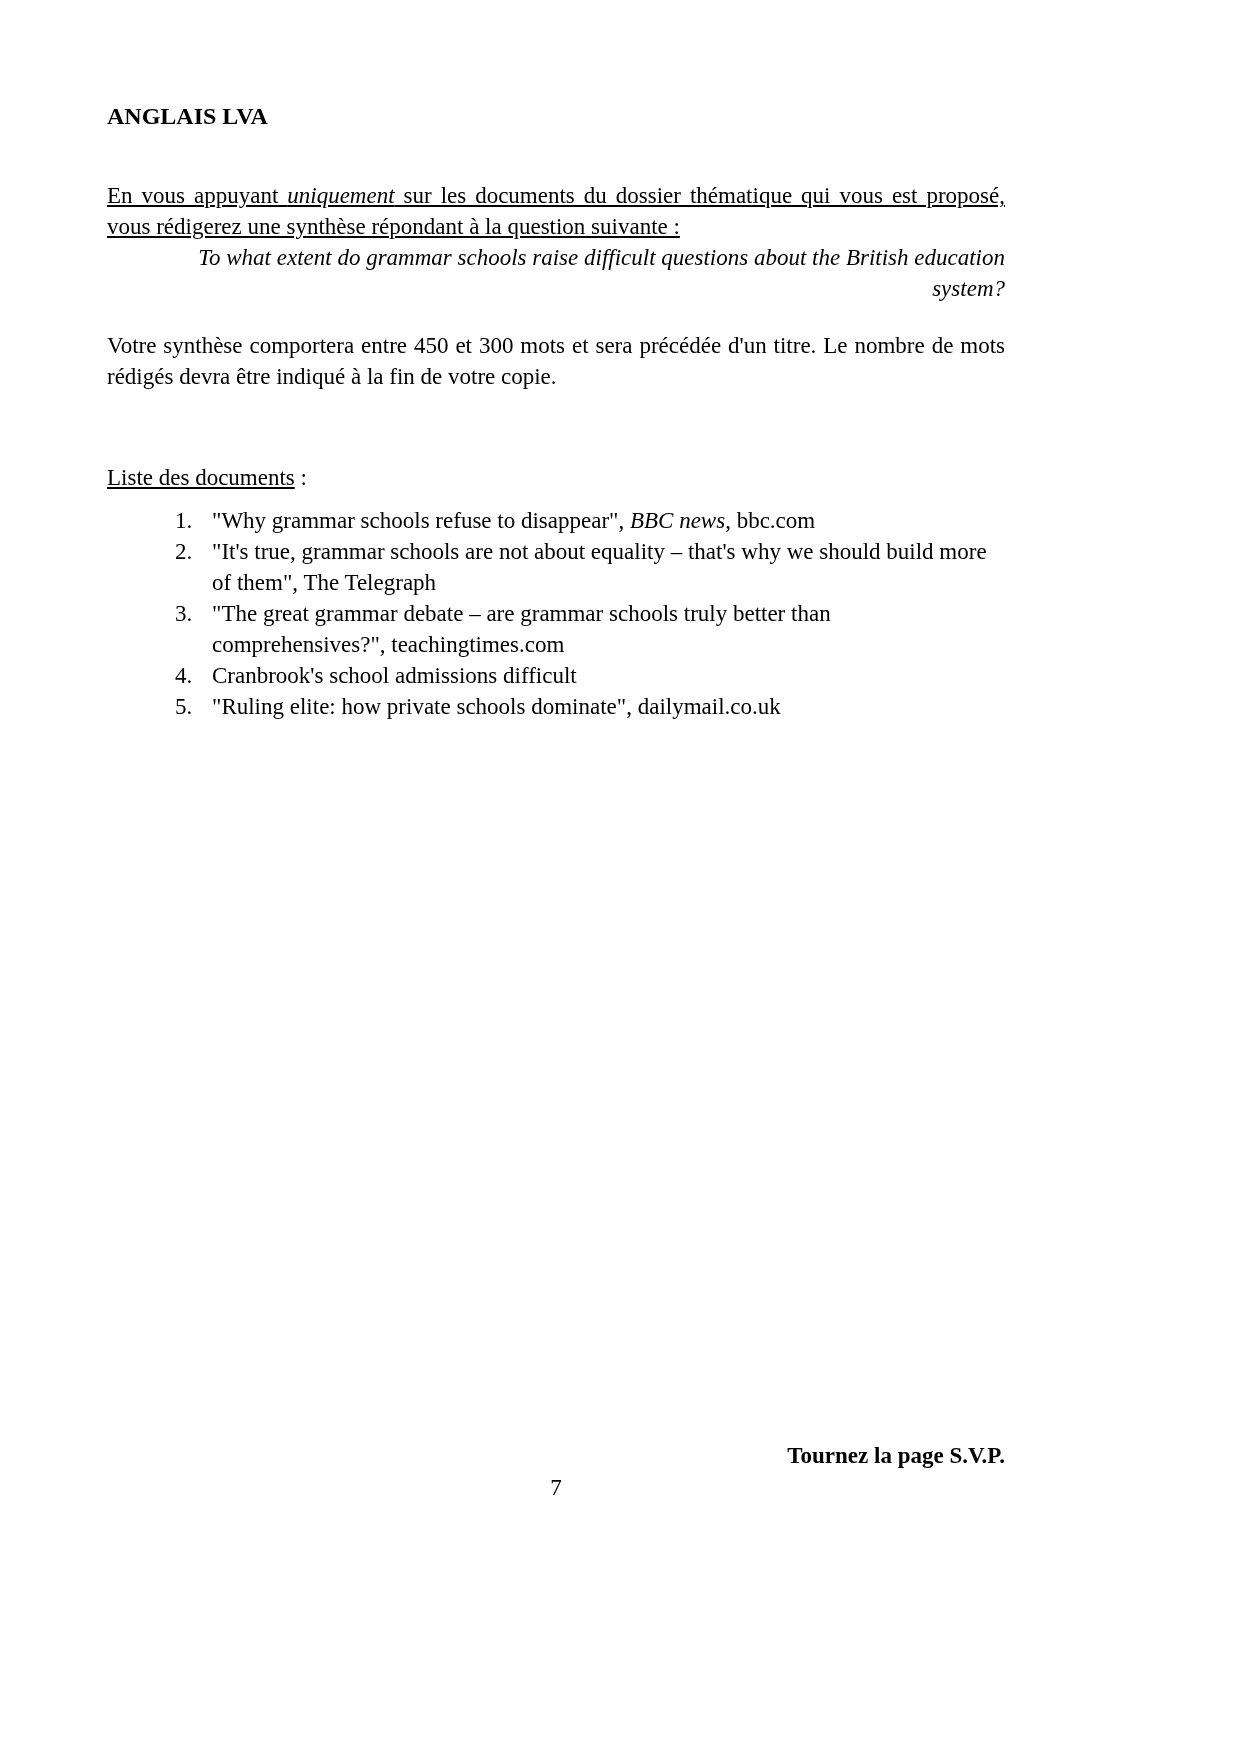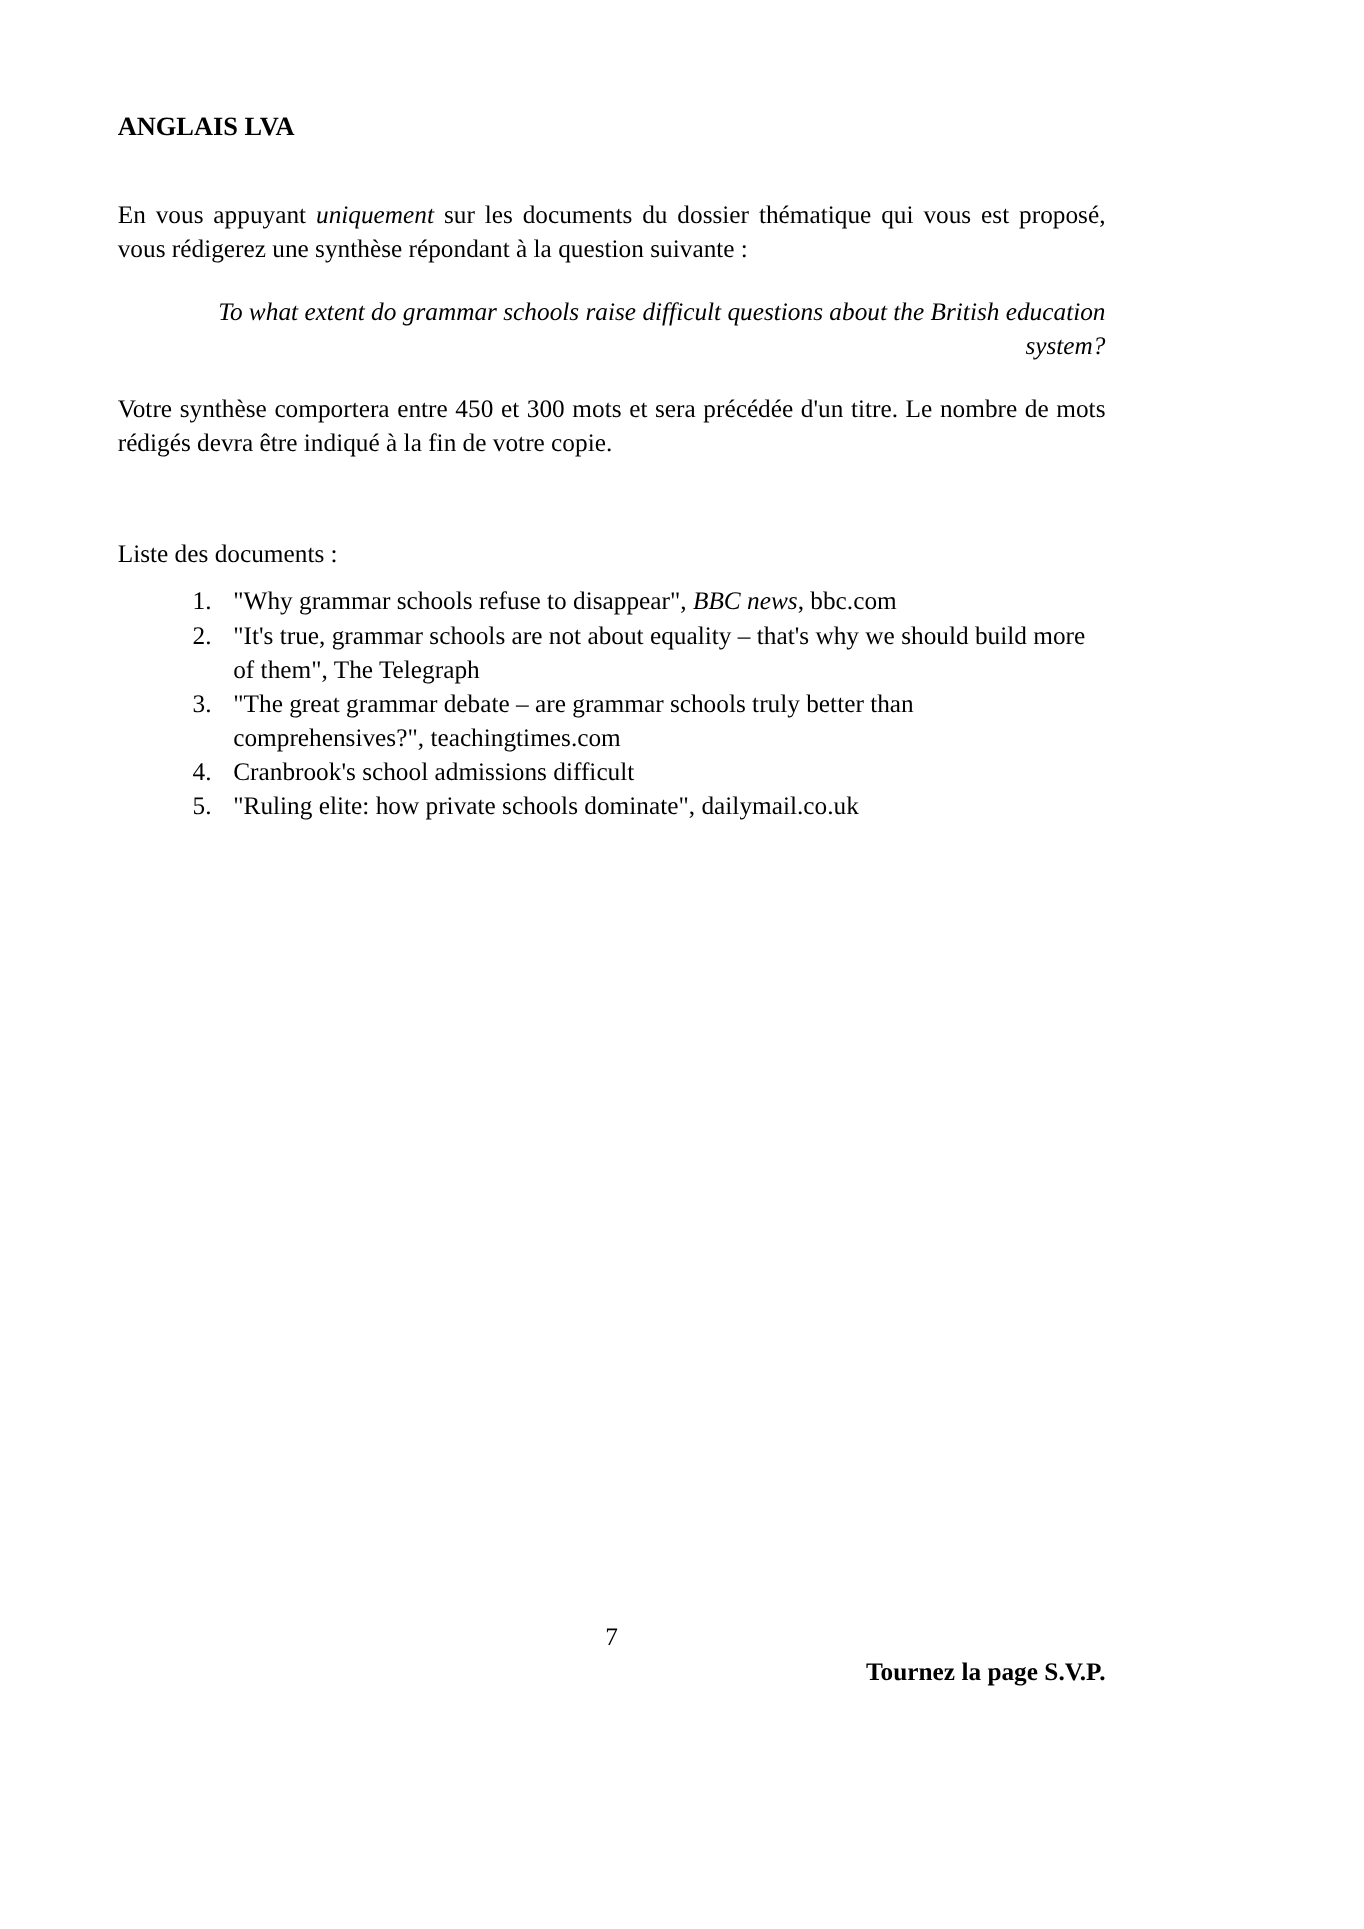--- a/index.html
+++ b/index.html
@@ -24,34 +24,35 @@
     font-weight: bold;
     text-align: left;
     margin: 0 0 50px 0;
   }
   .para {
     margin: 0;
     line-height: 31px;
     text-align: justify;
   }
   .intro {
-    margin-bottom: 26px;
+    text-decoration: underline;
   }
   .question {
     margin: 0 0 26px 0;
     padding-left: 18px;
     font-style: italic;
     line-height: 31px;
     text-align: right;
   }
   .list-heading {
     margin: 70px 0 12px 0;
     line-height: 31px;
   }
   .underlined {
+    text-decoration: underline;
     margin-top: 32px;
   }
   .doc-list {
     list-style: none;
     margin: 0;
     padding: 0 0 0 68px;
   }
   .doc-item {
     display: flex;
     line-height: 31px;
@@ -66,21 +67,21 @@
   .page-number {
     position: absolute;
     top: 1472px;
     left: 107px;
     width: 898px;
     text-align: center;
     line-height: 31px;
   }
   .footer-note {
     position: absolute;
-    top: 1504px;
+    top: 1440px;
     left: 107px;
     width: 898px;
     text-align: right;
     font-weight: bold;
     line-height: 31px;
   }
 </style>
 </head>
 <body>
 

